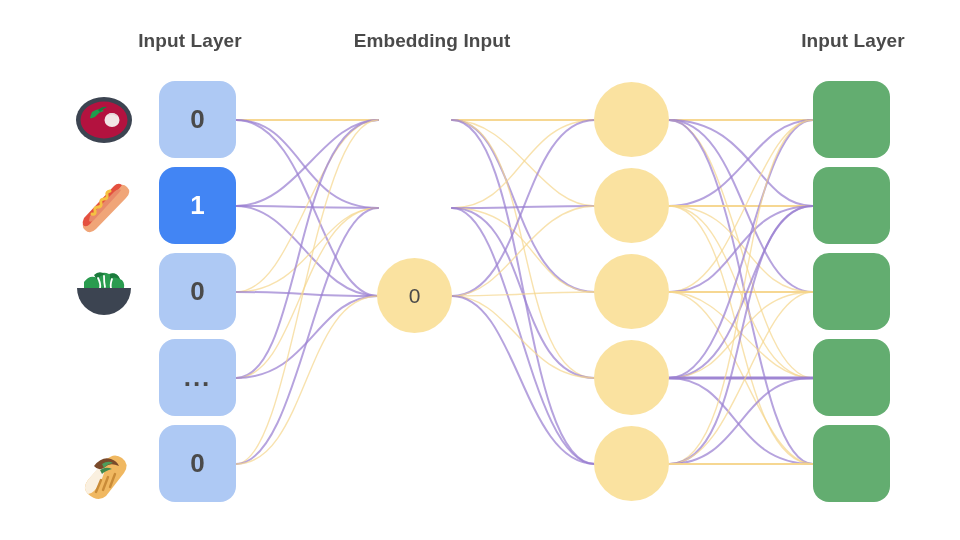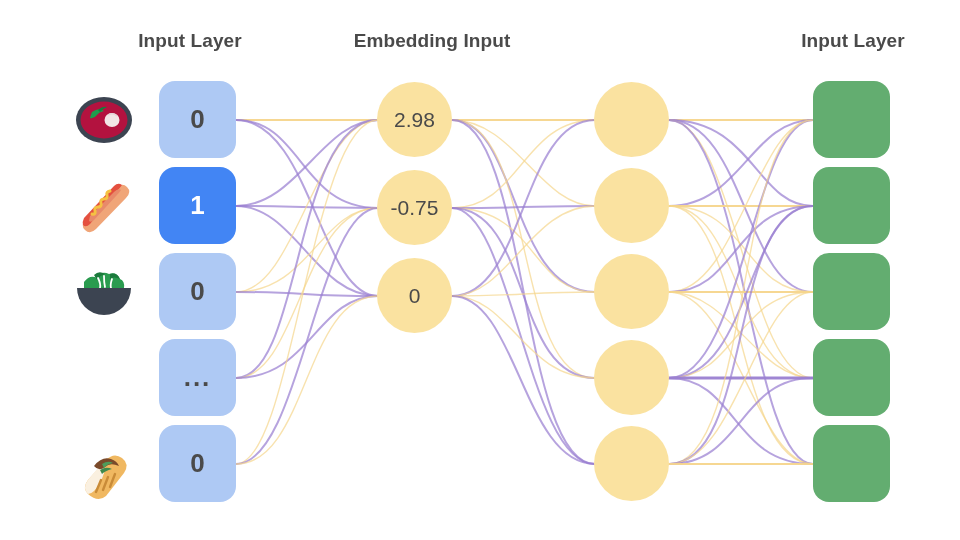--- a/index.html
+++ b/index.html
@@ -206,26 +206,20 @@
   <div class="node-box input" style="left:159px; top:253px;">
     <span>0</span>
   </div>
   <div class="node-box input" style="left:159px; top:339px;">
     <span class="dots">...</span>
   </div>
   <div class="node-box input" style="left:159px; top:425px;">
     <span>0</span>
   </div>
 
-  <div class="node-circle" style="left:377px; top:82px;">
-    <span>2.98</span>
-  </div>
-  <div class="node-circle" style="left:377px; top:170px;">
-    <span>-0.75</span>
-  </div>
   <div class="node-circle" style="left:377px; top:258px;">
     <span>0</span>
   </div>
 
   <div class="node-circle" style="left:594px; top:82px;">
     <span></span>
   </div>
   <div class="node-circle" style="left:594px; top:168px;">
     <span></span>
   </div>

